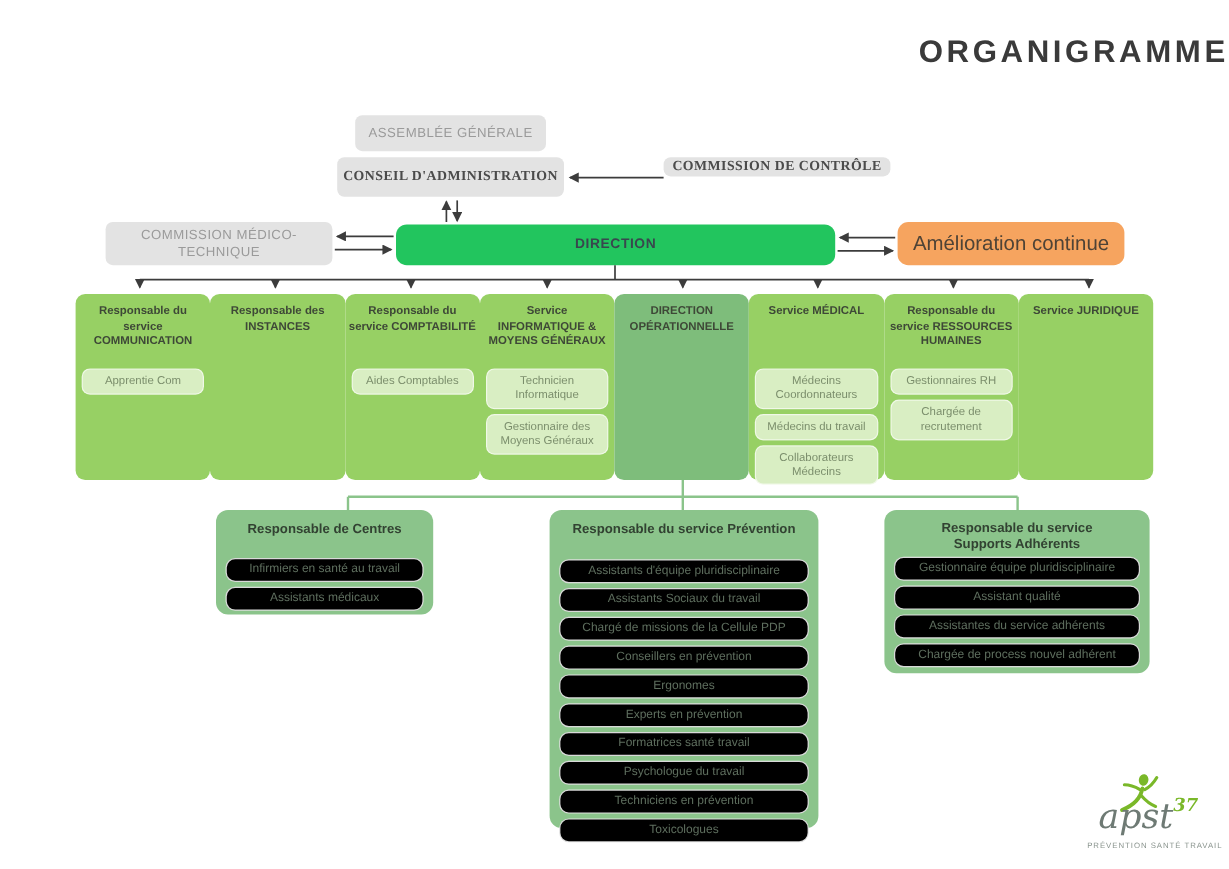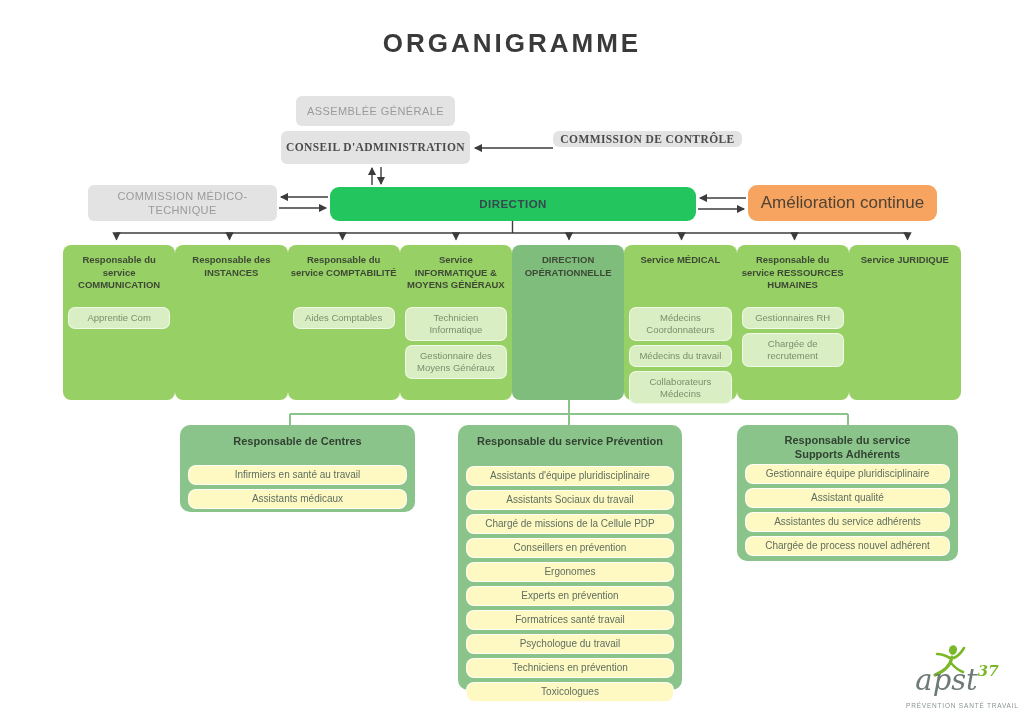--- a/index.html
+++ b/index.html
@@ -2,21 +2,21 @@
 <html><head>
 <meta charset="utf-8">
 <style>
   html,body{margin:0;padding:0;background:#fff;}
   #stage{
     position:relative;width:1024px;height:724px;background:#ffffff;overflow:hidden;
     font-family:"Liberation Sans",sans-serif;
   }
   
   .title{
-    position:absolute;top:28px;left:0;width:100%;text-align:center;
+    position:absolute;top:28px;left:0;width:100%;text-align:right;
     font-size:26px;font-weight:bold;letter-spacing:3px;color:#3a3a3a;
   }
   
   .gbox{
     position:absolute;background:#e3e3e3;border-radius:6px;
     display:flex;align-items:center;justify-content:center;text-align:center;
     font-size:11px;line-height:1.3;
   }
   .gbox--muted{color:#9a9a9a;font-weight:500;letter-spacing:.4px;}
   .gbox--strong{color:#4b4b4b;font-weight:bold;letter-spacing:.4px;font-size:11.5px;font-family:Liberation Serif, serif;}
@@ -51,37 +51,37 @@
     position:absolute;left:5px;right:5px;top:62px;
     display:flex;flex-direction:column;gap:4px;
   }
   .pill{
     background:#d9eec3;border:1px solid rgba(255,255,255,.6);border-radius:7px;
     color:#7b8e6c;font-size:9.5px;line-height:1.25;text-align:center;
     padding:4px 2px;
   }
   
   .group{position:absolute;background:#8bc48b;border-radius:10px;}
-  .group--centres{left:180px;top:425px;width:235px;height:87px;}
+  .group--centres{left:180px;top:425px;width:181px;height:87px;}
   .group--prevention{left:458px;top:425px;width:224px;height:265px;}
   .group--supports{left:737px;top:425px;width:221px;height:136px;}
   .group-name{
     padding:9px 6px 0;text-align:center;font-size:11px;font-weight:bold;
     color:#324232;line-height:1.3;
   }
   .group--supports .group-name{padding:8px 24px 0;}
   .gpills{
     position:absolute;left:8px;right:8px;
     display:flex;flex-direction:column;gap:4px;
   }
   .group--centres .gpills{top:40px;}
   .group--prevention .gpills{top:41px;}
   .group--supports .gpills{top:39px;}
   .gpill{
-    background:#fef9c3;border:1px solid rgba(255,255,255,.85);border-radius:8px;
+    background:#000000;border:1px solid rgba(255,255,255,.85);border-radius:8px;
     color:#5e6e5e;font-size:10px;line-height:1.2;text-align:center;padding:3px 2px;
   }
   
   #wires{position:absolute;left:0;top:0;width:1024px;height:724px;pointer-events:none;}
   
   #logo{position:absolute;left:903px;top:646px;width:108px;height:70px;}
   .logo-figure{position:absolute;left:26px;top:-2px;width:44px;height:38px;}
   .logo-brand{
     position:absolute;left:0;top:18px;width:100%;text-align:center;
     font-family:"DejaVu Serif",serif;font-style:italic;color:#6e7a74;

